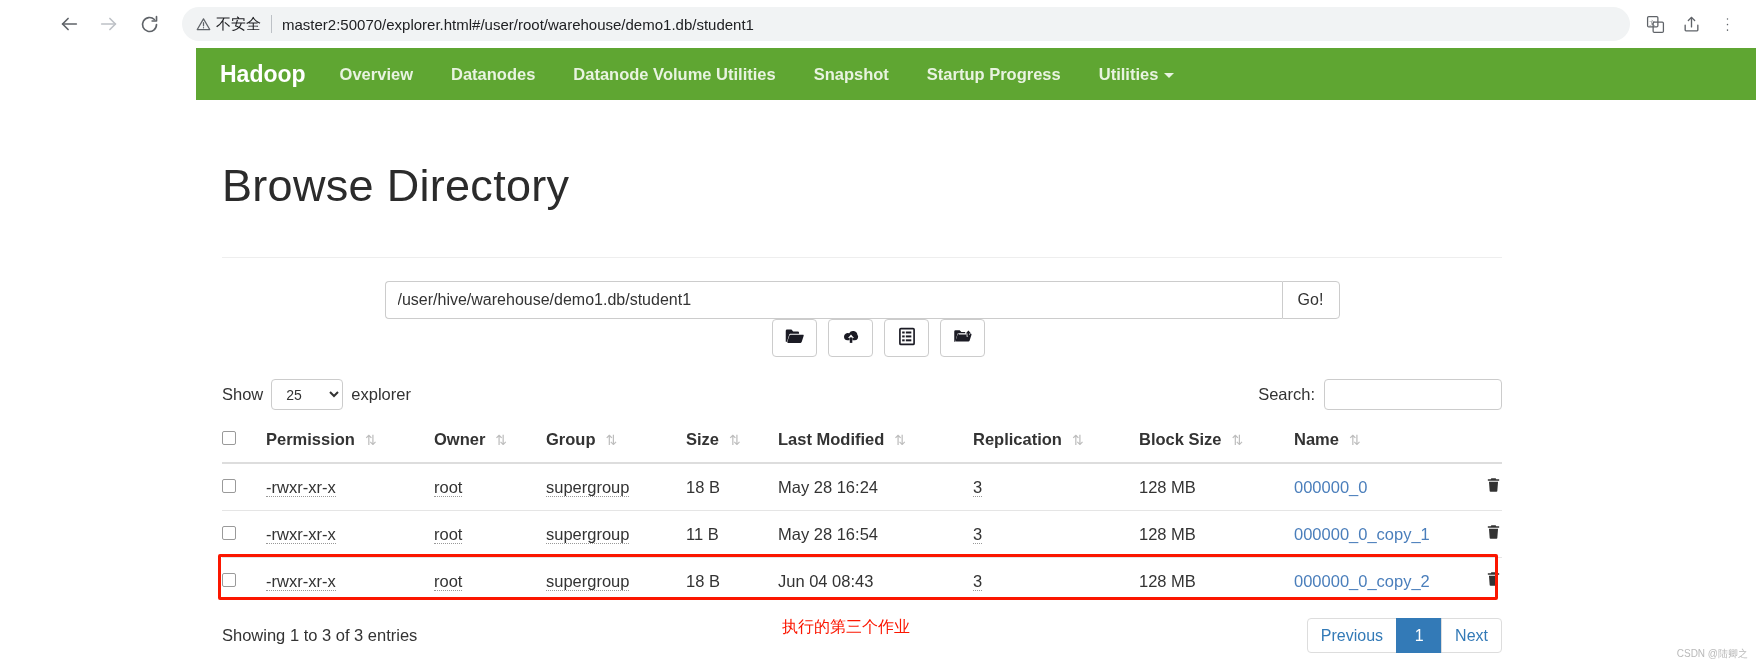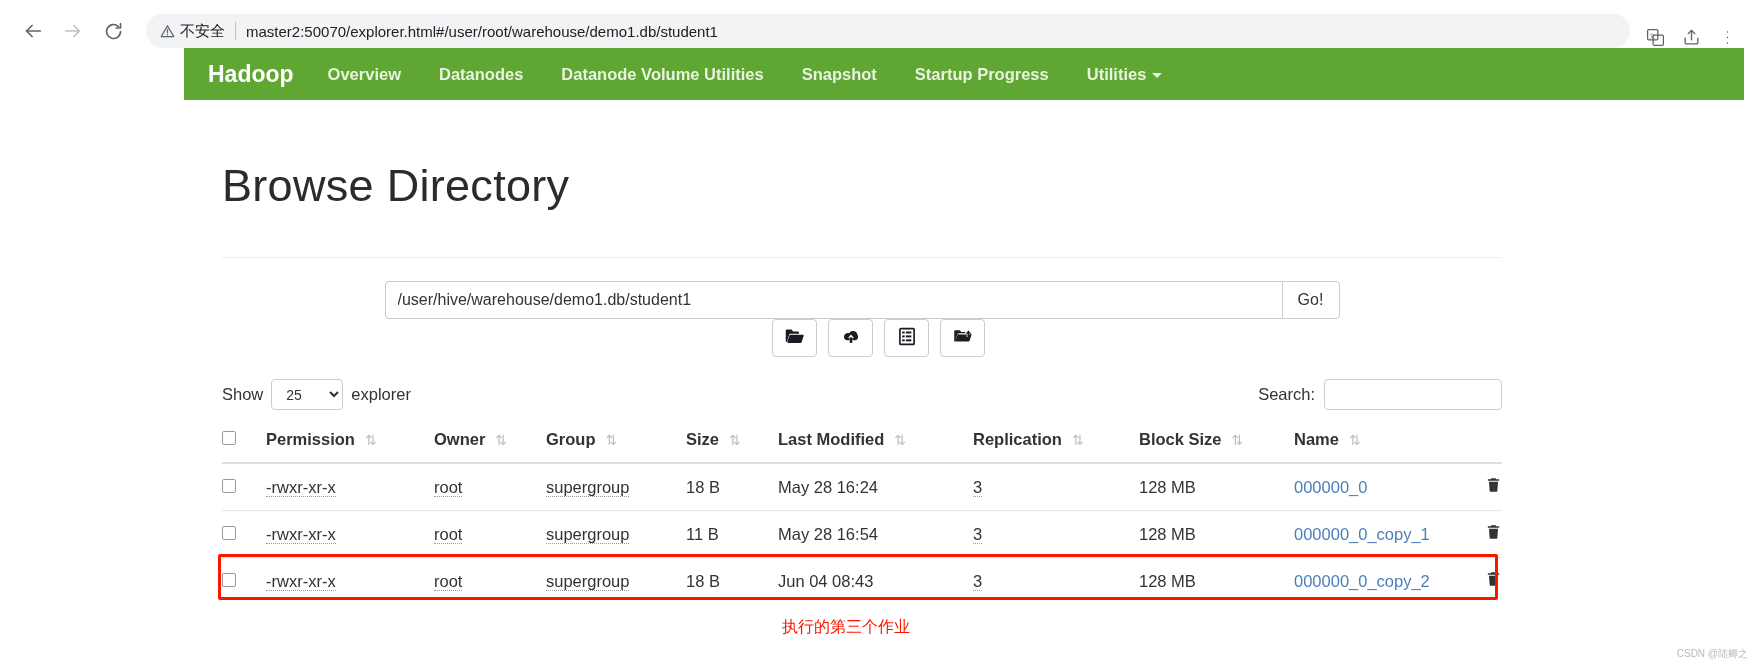--- a/index.html
+++ b/index.html
@@ -11,23 +11,24 @@
     font-family: "Liberation Sans", sans-serif;
     overflow: hidden;
     position: relative;
   }
 
   
   .browser-bar {
     height: 48px;
     background: #ffffff;
     display: flex;
-    align-items: flex-end;
+    align-items: center;
     padding: 0 16px;
     position: relative;
+    margin-left: 36px;
   }
   .nav-btn {
     width: 34px; height: 34px;
     display: flex; align-items: center; justify-content: center;
     color: #5f6368;
     flex: none;
     margin-right: 6px;
   }
   .nav-btn svg { display: block; }
   .omnibox {
@@ -64,21 +65,21 @@
     display: flex; align-items: center; gap: 14px;
     flex: none;
     color: #5f6368;
     margin-right: 2px;
   }
   .chrome-actions .ic { width: 22px; height: 22px; display:flex; align-items:center; justify-content:center;}
 
   
   .hadoop-nav {
     position: absolute;
-    left: 184px;
+    left: 196px;
     top: 48px;
     width: 1560px;
     height: 52px;
     background: #5fa632;
     display: flex;
     align-items: center;
     padding-left: 24px;
   }
   .brand {
     color: #ffffff;
@@ -575,18 +576,26 @@
             <svg width="17" height="18" viewBox="0 0 24 24" fill="#333333">
               <path d="M9 2.5h6l.9 1.4h4.1v2H4v-2h4.1z"></path>
               <path d="M5.6 7.4h12.8l-1 13.2a1.2 1.2 0 0 1-1.2 1.1H7.8a1.2 1.2 0 0 1-1.2-1.1z"></path>
             </svg>
           </span>
         </td>
       </tr>
     </tbody>
   </table>
 
+  <div class="table-footer">
+    <div class="info">Showing 1 to 3 of 3 entries</div>
+    <div class="pagination">
+      <div class="page-btn first">Previous</div>
+      <div class="page-btn active">1</div>
+      <div class="page-btn last">Next</div>
+    </div>
+  </div>
 
 </div>
 
 <div class="redbox"></div>
 <div class="annotation">执行的第三个作业</div>
 <div class="watermark">CSDN @陆卿之</div>
 
 </body></html>

